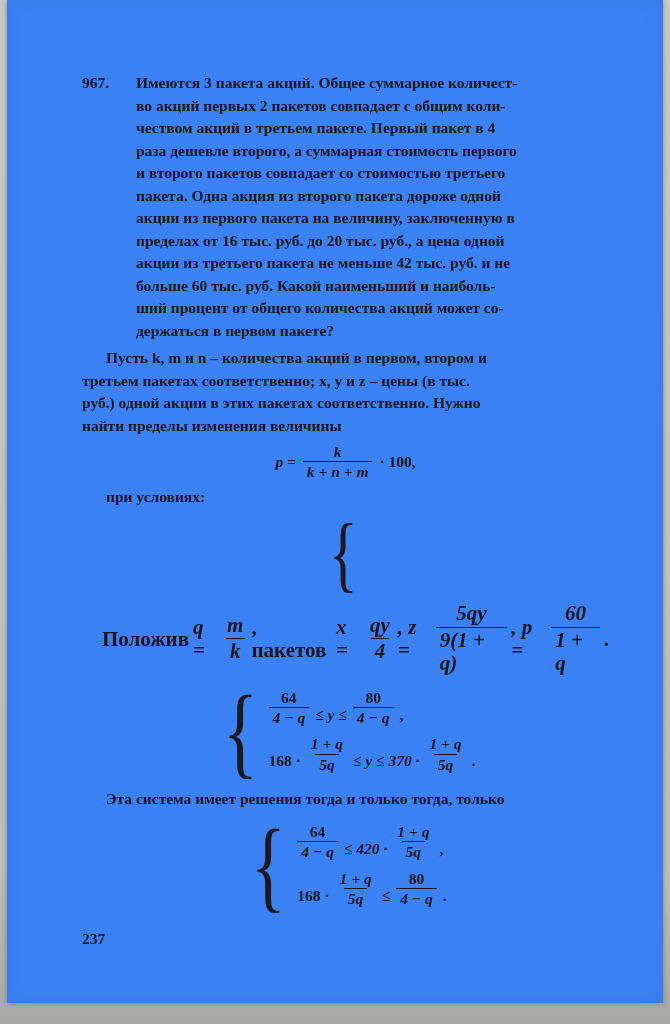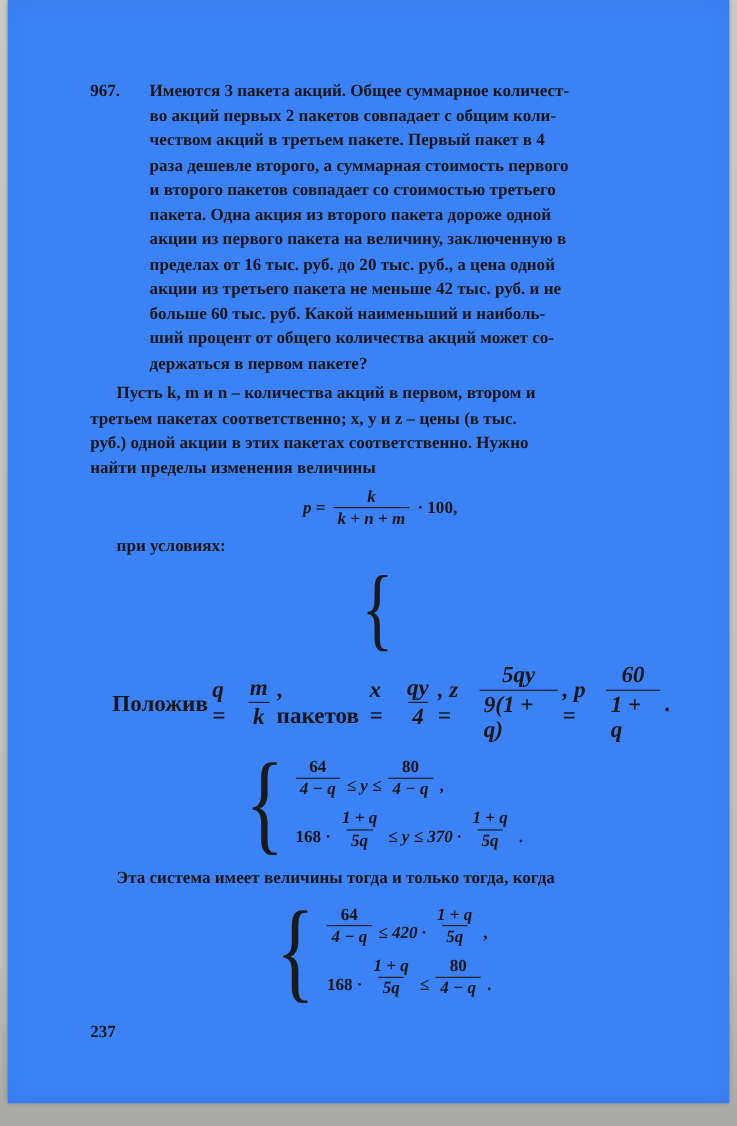--- a/index.html
+++ b/index.html
@@ -150,21 +150,21 @@
           <span class="fml">≤ y ≤ 370 ·</span>
           <span class="frac">
             <span class="num">1 + q</span>
             <span class="den">5q</span>
           </span>
           <span class="up">.</span>
         </div>
       </div>
     </div>
 
-    <div class="lead-ind">Эта система имеет величины тогда и только тогда, когда</div>
+    <div class="lead-ind">Эта система имеет решения тогда и только тогда, только</div>
 
     <div class="system">
       <span class="brace b2">{</span>
       <div class="sys-lines fracs">
         <div class="row">
           <span class="frac">
             <span class="num up">64</span>
             <span class="den">4 − q</span>
           </span>
           <span class="fml">≤ 420 ·</span>

